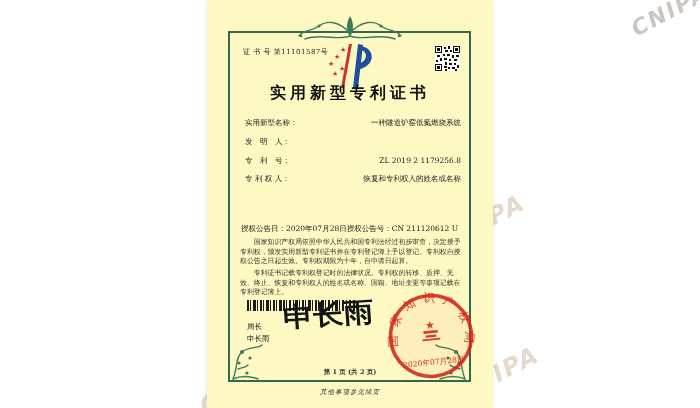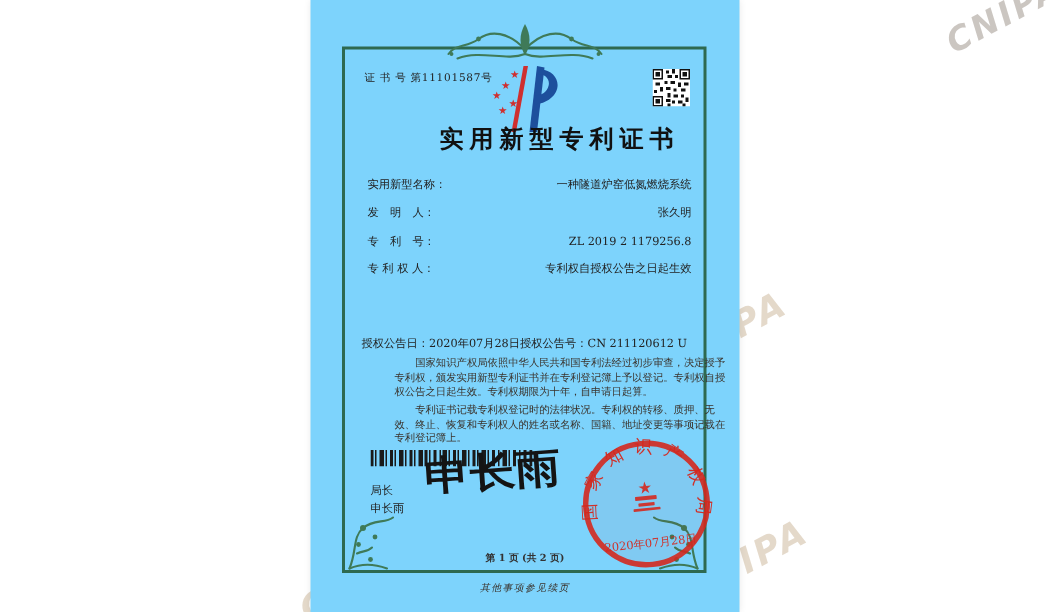--- a/index.html
+++ b/index.html
@@ -13,38 +13,38 @@
   .wm.gray{color:rgba(160,152,142,.55);}
   .wm1{left:428px;top:-12px;font-size:22px;}
   .wm2{left:628px;top:-2px;font-size:22px;}
   .wm3{left:252px;top:52px;font-size:27px;}
   .wm4{left:362px;top:128px;font-size:24px;}
   .wm5{left:438px;top:208px;font-size:24px;}
   .wm6{left:196px;top:372px;font-size:25px;}
   .wm7{left:452px;top:360px;font-size:24px;}
   
   .paper{position:absolute;left:207px;top:0;width:286px;height:408px;
-         background:#7dd3fc;box-shadow:0 0 5px rgba(0,0,0,.10);}
+         background:#fef9c3;box-shadow:0 0 5px rgba(0,0,0,.10);}
   .frame{position:absolute;left:21px;top:31px;width:243px;height:351px;
          box-sizing:border-box;border:2px solid #2e6950;}
   .cert-no{position:absolute;left:36px;top:47px;font-size:7px;color:#222;
            letter-spacing:.5px;white-space:nowrap;}
   .logo{position:absolute;left:121px;top:42px;}
   .qr{position:absolute;left:228px;top:46px;width:25px;height:25px;}
   .title{position:absolute;left:0;top:83px;width:100%;text-align:center;
-         font-size:16px;font-weight:bold;color:#111;letter-spacing:4px;white-space:nowrap;padding-left:23px;}
+         font-size:16px;font-weight:bold;color:#111;letter-spacing:4px;white-space:nowrap;}
   
   .fields{position:absolute;left:38px;top:118px;width:216px;font-size:7.5px;color:#222;}
   .row{display:flex;margin-bottom:9px;line-height:1.3;}
   .row .lbl{flex:0 0 50px;white-space:nowrap;}
   .row .val{flex:1;text-align:right;}
   .grant-row{position:absolute;left:34px;top:224px;width:216px;display:flex;
              justify-content:space-between;font-size:7.5px;color:#222;white-space:nowrap;}
   .paras{position:absolute;left:33px;top:238px;width:221px;font-size:6.9px;
-         color:#3a332c;line-height:1.4;margin-left:23px;}
+         color:#3a332c;line-height:1.4;}
   .paras p{margin:0 0 2px 0;text-indent:2em;}
   
   .barcode{position:absolute;left:40px;top:300px;}
   .sig-labels{position:absolute;left:40px;top:321px;font-size:7.5px;color:#222;line-height:12px;}
   .sig-script{position:absolute;left:76px;top:300px;font-size:27px;font-weight:600;color:#141414;
               transform:rotate(-4deg) scaleX(1.12);transform-origin:left center;white-space:nowrap;}
   .seal{position:absolute;left:179px;top:291px;width:90px;height:90px;transform:rotate(-6deg);}
   .page-note{position:absolute;left:0;top:368px;width:100%;text-align:center;
              font-size:6.5px;color:#333;font-weight:bold;}
   .footer-note{position:absolute;left:0;top:388px;width:100%;text-align:center;
@@ -163,29 +163,28 @@
 
     <div class="title">实用新型专利证书</div>
 
     <div class="fields">
       <div class="row">
         <span class="lbl">实用新型名称：</span>
         <span class="val">一种隧道炉窑低氮燃烧系统</span>
       </div>
       <div class="row">
         <span class="lbl">发　明　人：</span>
-        <span class="val">张久明</span>
       </div>
       <div class="row">
         <span class="lbl">专　利　号：</span>
         <span class="val">ZL 2019 2 1179256.8</span>
       </div>
       <div class="row">
         <span class="lbl">专 利 权 人：</span>
-        <span class="val">专利权自授权公告之日起生效</span>
+        <span class="val">恢复和专利权人的姓名或名称</span>
       </div>
     </div>
 
     <div class="grant-row">
       <span><span>授权公告日：</span><span>2020年07月28日</span></span>
       <span><span>授权公告号：</span><span>CN 211120612 U</span></span>
     </div>
 
     <div class="paras">
       <p>国家知识产权局依照中华人民共和国专利法经过初步审查，决定授予专利权，颁发实用新型专利证书并在专利登记簿上予以登记。专利权自授权公告之日起生效。专利权期限为十年，自申请日起算。</p>

